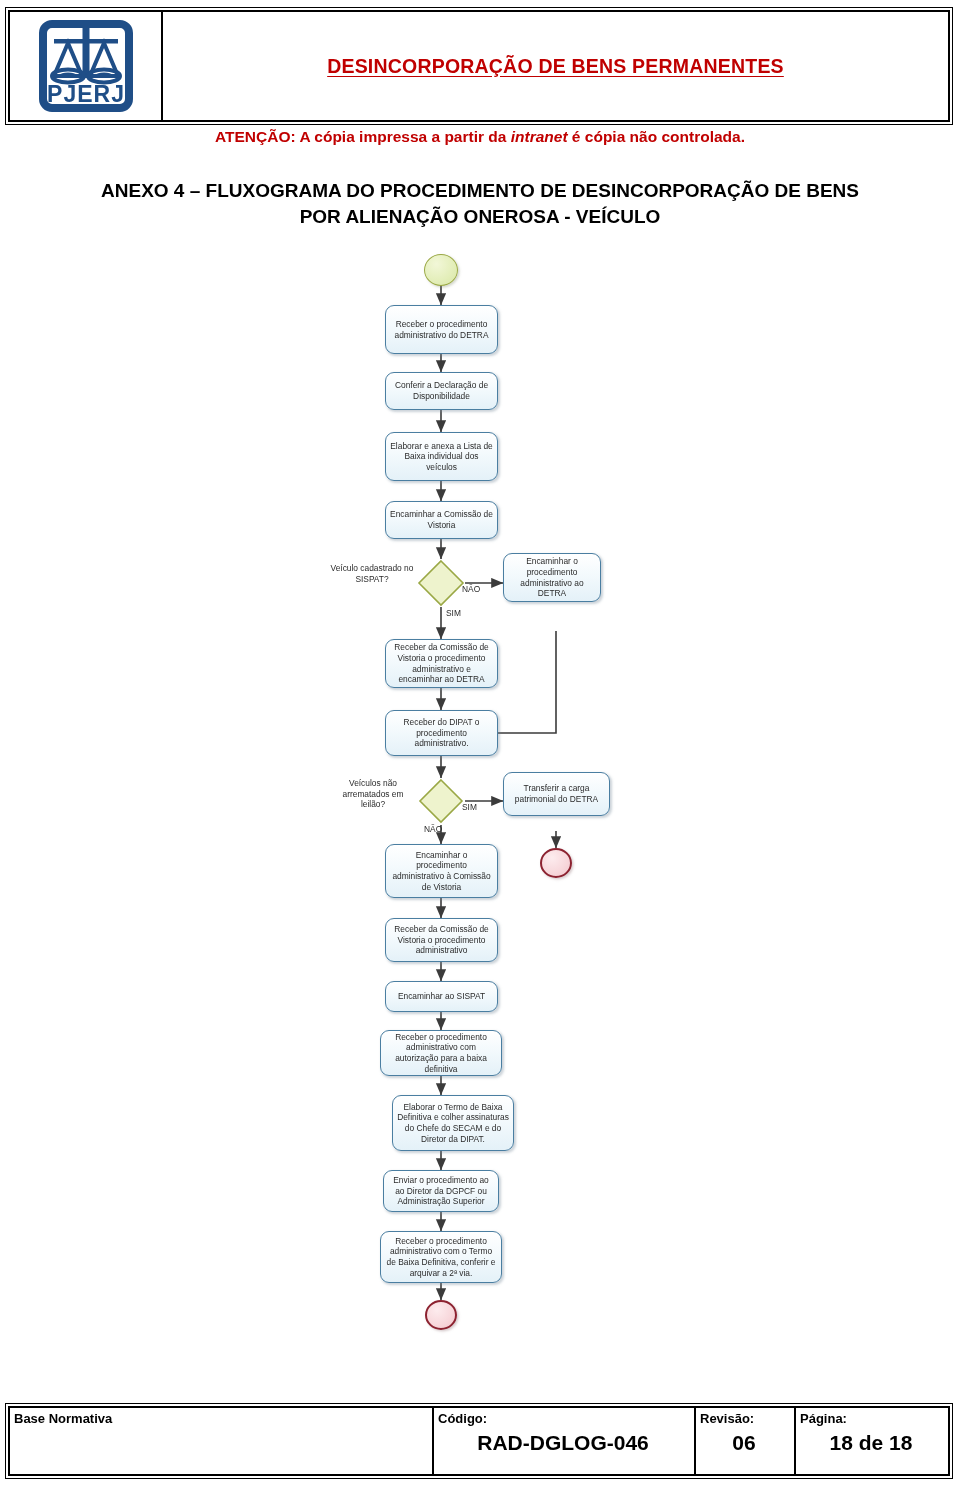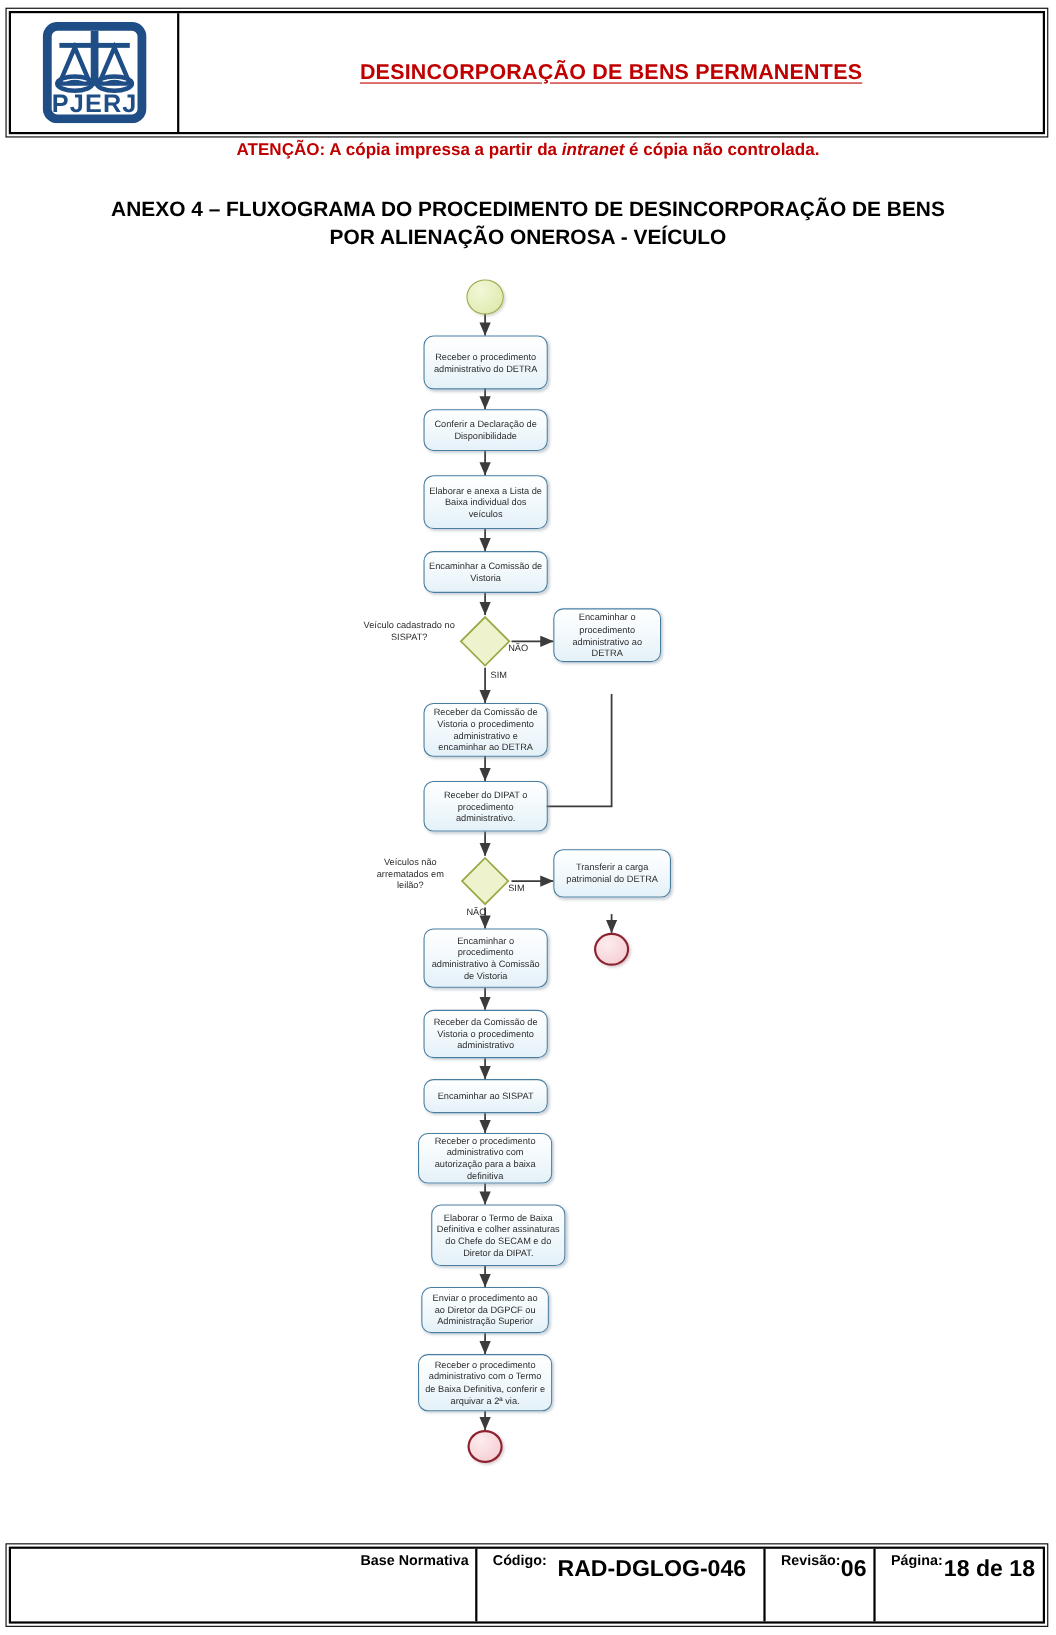--- a/index.html
+++ b/index.html
@@ -138,23 +138,23 @@
     width: 942px; height: 70px;
     border: 2px solid #000;
     outline: 1px solid #000;
     outline-offset: 2px;
     background: #fff;
     display: flex;
   }
   .foot-cell {
     border-right: 2px solid #000;
     display: flex;
-    flex-direction: row;
-    justify-content: flex-end;
-    padding: 3px 6px 0 14px;
+    flex-direction: column;
+    justify-content: flex-start;
+    padding: 3px 6px 0 4px;
   }
   .foot-cell:last-child { border-right: none; }
   #fc-base   { flex: 0 0 424px; align-items: flex-start; }
   #fc-codigo { flex: 0 0 262px; }
   #fc-rev    { flex: 0 0 100px; }
   #fc-pag    { flex: 1 1 auto; }
   .foot-head {
     font-size: 13px;
     font-weight: bold;
     line-height: 16px;

